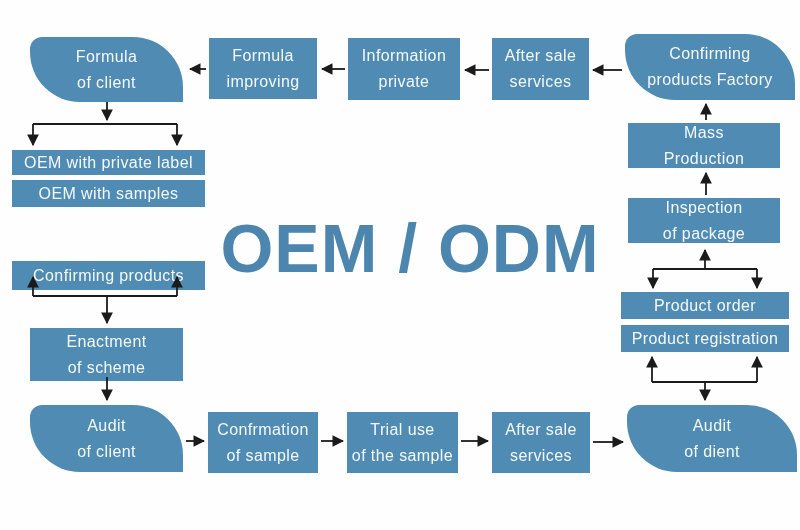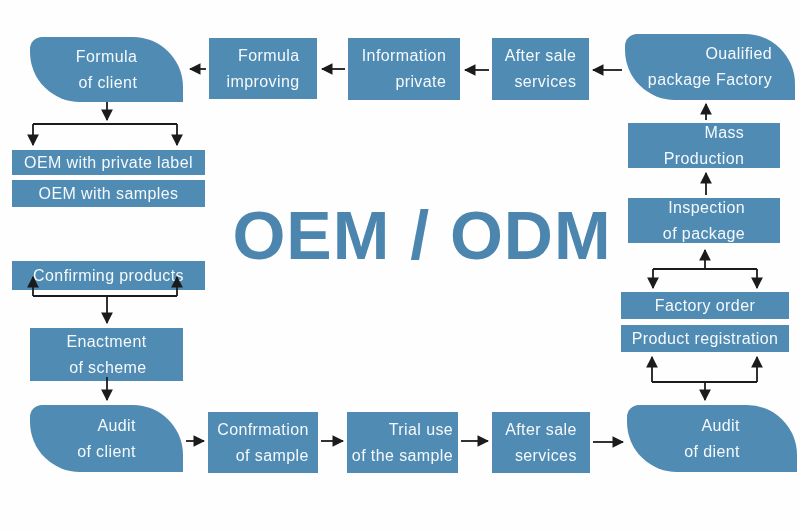--- a/index.html
+++ b/index.html
@@ -24,33 +24,32 @@
     position:absolute;
     background:var(--box);
     color:var(--box-text);
     display:flex;
     align-items:center;
     justify-content:center;
     font-size:16px;
     letter-spacing:.4px;
     line-height:26px;
   }
-  .node .tb{ text-align:right; }
+  .node .tb{ text-align:center; }
   .node.single .tb{ text-align:right; }
   .leaf{ border-radius:12px 50px 0 50px; }
   .title{
     position:absolute;
-    left:410px; top:196px;
+    left:410px; top:209px;
     transform:translateX(-50%);
     font-size:68px;
     font-weight:bold;
     letter-spacing:1px;
     color:var(--title);
     white-space:nowrap;
-    margin-left:12px;
   }
   svg.arrows{
     position:absolute; left:0; top:0;
     pointer-events:none;
   }
   svg.arrows line{
     stroke:var(--arrow);
     stroke-width:1.8;
   }
   svg.arrows #ah path{ fill:var(--arrow); }
@@ -85,22 +84,22 @@
 
   <div class="node" style="left:492px;top:38px;width:97px;height:62px">
     <div class="tb">
       <div>After sale</div>
       <div>services</div>
     </div>
   </div>
 
   <div class="node leaf" style="left:625px;top:34px;width:170px;height:66px">
     <div class="tb">
-      <div>Oualified</div>
-      <div>package Factory</div>
+      <div>Confirming</div>
+      <div>products Factory</div>
     </div>
   </div>
 
   <div class="node single" style="left:12px;top:150px;width:193px;height:25px">
     <div class="tb">OEM with private label</div>
   </div>
   <div class="node single" style="left:12px;top:180px;width:193px;height:27px">
     <div class="tb">OEM with samples</div>
   </div>
   <div class="node single" style="left:12px;top:261px;width:193px;height:29px">
@@ -113,21 +112,21 @@
       <div>Production</div>
     </div>
   </div>
   <div class="node" style="left:628px;top:198px;width:152px;height:45px">
     <div class="tb">
       <div>Inspection</div>
       <div>of package</div>
     </div>
   </div>
   <div class="node single" style="left:621px;top:292px;width:168px;height:27px">
-    <div class="tb">Factory order</div>
+    <div class="tb">Product order</div>
   </div>
   <div class="node single" style="left:621px;top:325px;width:168px;height:27px">
     <div class="tb">Product registration</div>
   </div>
 
   <div class="node" style="left:30px;top:328px;width:153px;height:53px">
     <div class="tb">
       <div>Enactment</div>
       <div>of scheme</div>
     </div>

